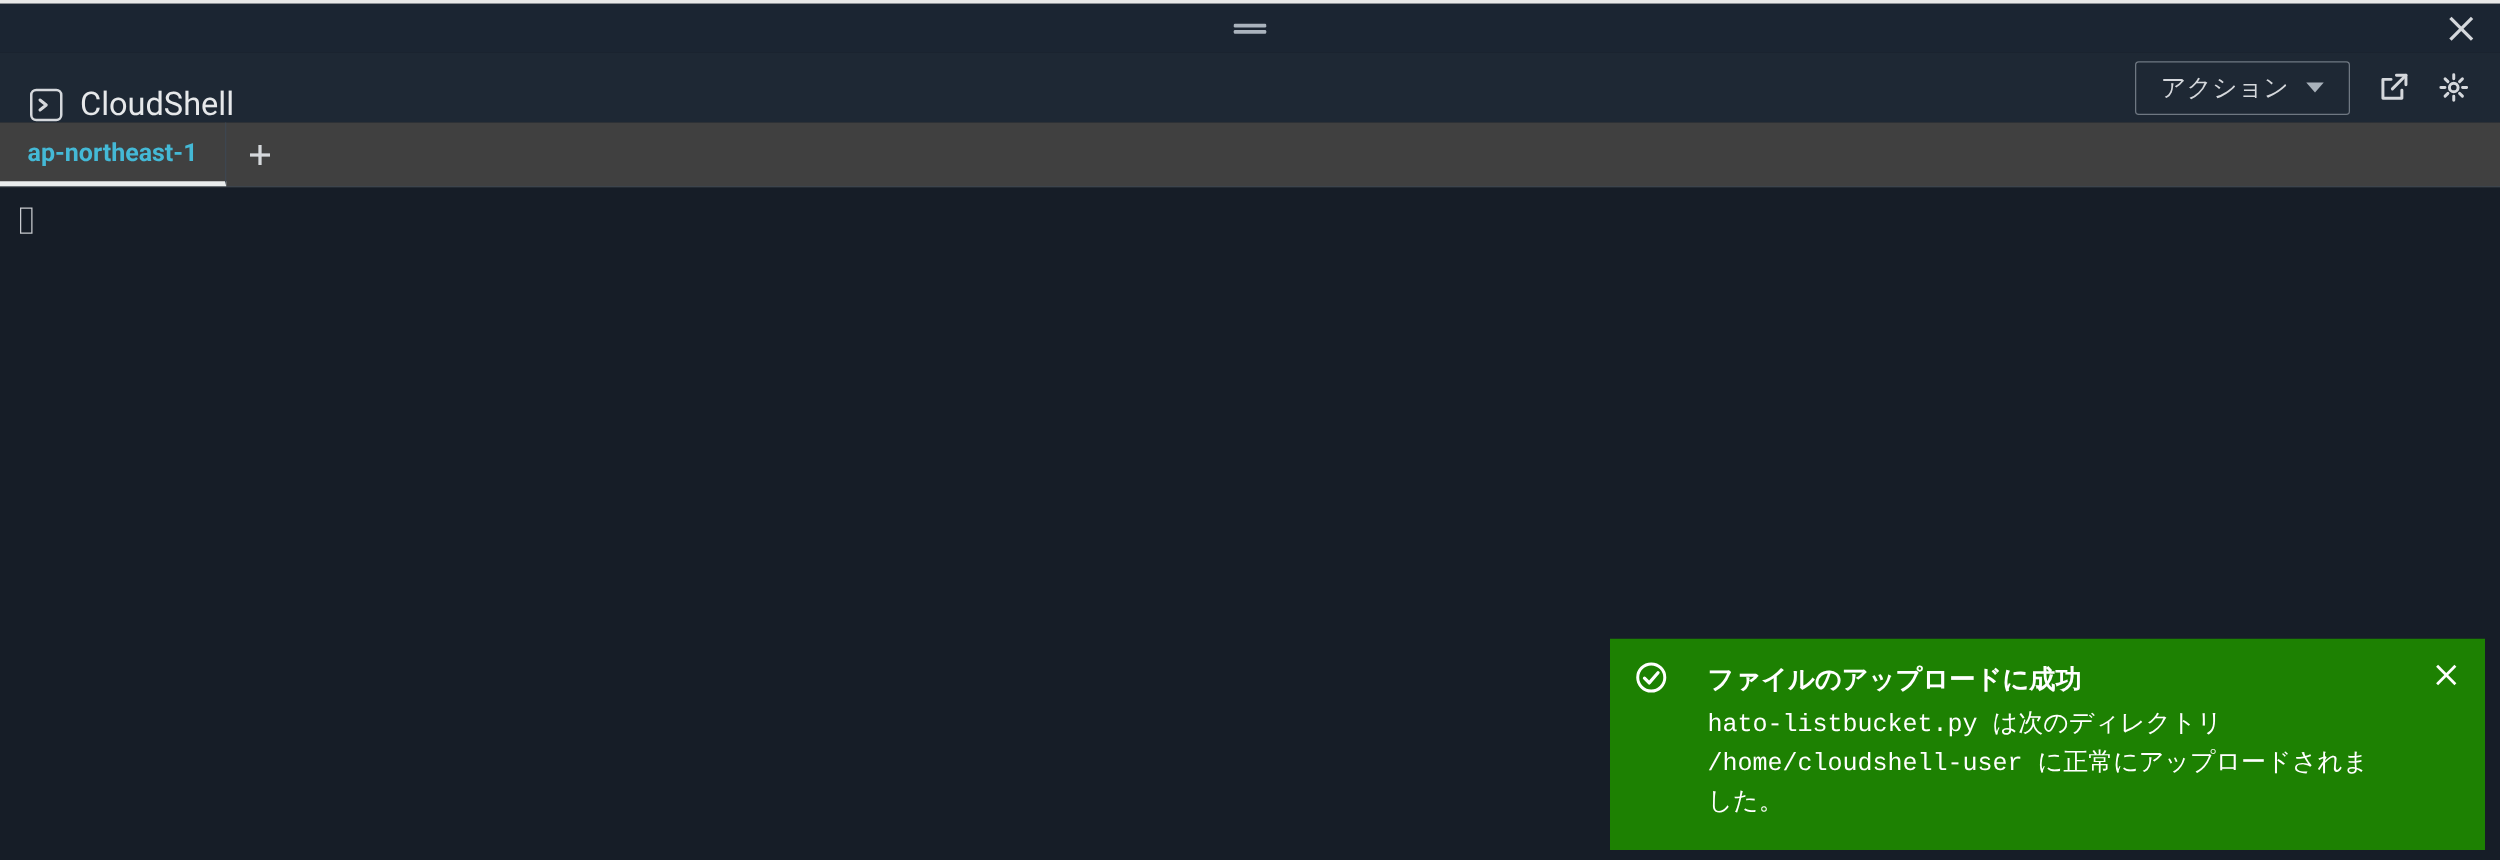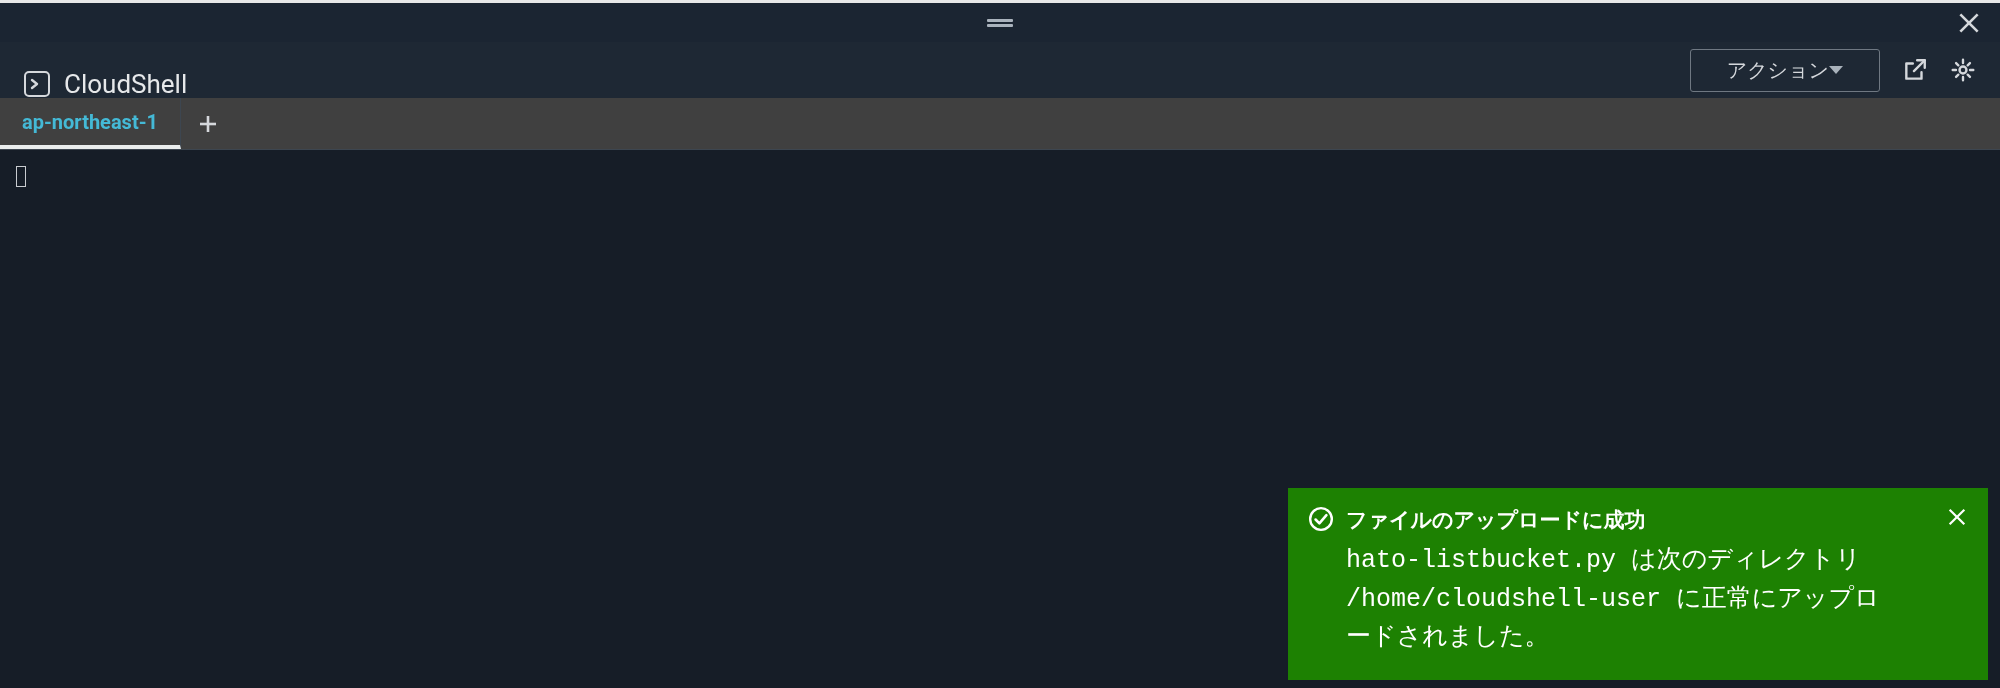--- a/index.html
+++ b/index.html
@@ -79,24 +79,25 @@
     margin-left: auto;
     display: flex;
     align-items: center;
     gap: 22px;
   }
   .action-btn {
     border: 1px solid #6f7882;
     background: transparent;
     color: #d5d8dc;
     font-size: 20px;
-    padding: 7px 36px;
+    padding: 7px 20px;
     border-radius: 3px;
     display: flex;
     align-items: center;
+    gap: 14px;
     cursor: pointer;
   }
   .dropdown-arrow {
     width: 0; height: 0;
     border-left: 7px solid transparent;
     border-right: 7px solid transparent;
     border-top: 8px solid #a9b2bb;
   }
   .icon-btn {
     cursor: pointer;
@@ -159,27 +160,27 @@
 
   .toast {
     position: absolute;
     right: 12px;
     bottom: 8px;
     width: 700px;
     background: #1d8102;
     color: #ffffff;
     padding: 18px 20px 22px 20px;
     display: flex;
-    gap: 12px;
+    gap: 32px;
     font-size: 19px;
   }
   .toast-icon { flex-shrink: 0; }
   .toast-body { flex: 1; }
   .toast-title { font-weight: 700; font-size: 21px; margin-bottom: 8px; }
-  .toast-msg { font-size: 25px; line-height: 1.55; max-width: 540px; }
+  .toast-msg { font-size: 20px; line-height: 1.55; max-width: 540px; }
   .toast-close {
     flex-shrink: 0;
     cursor: pointer;
   }
 </style>
 </head>
 <body>
 
 <div class="top-strip"></div>
 

